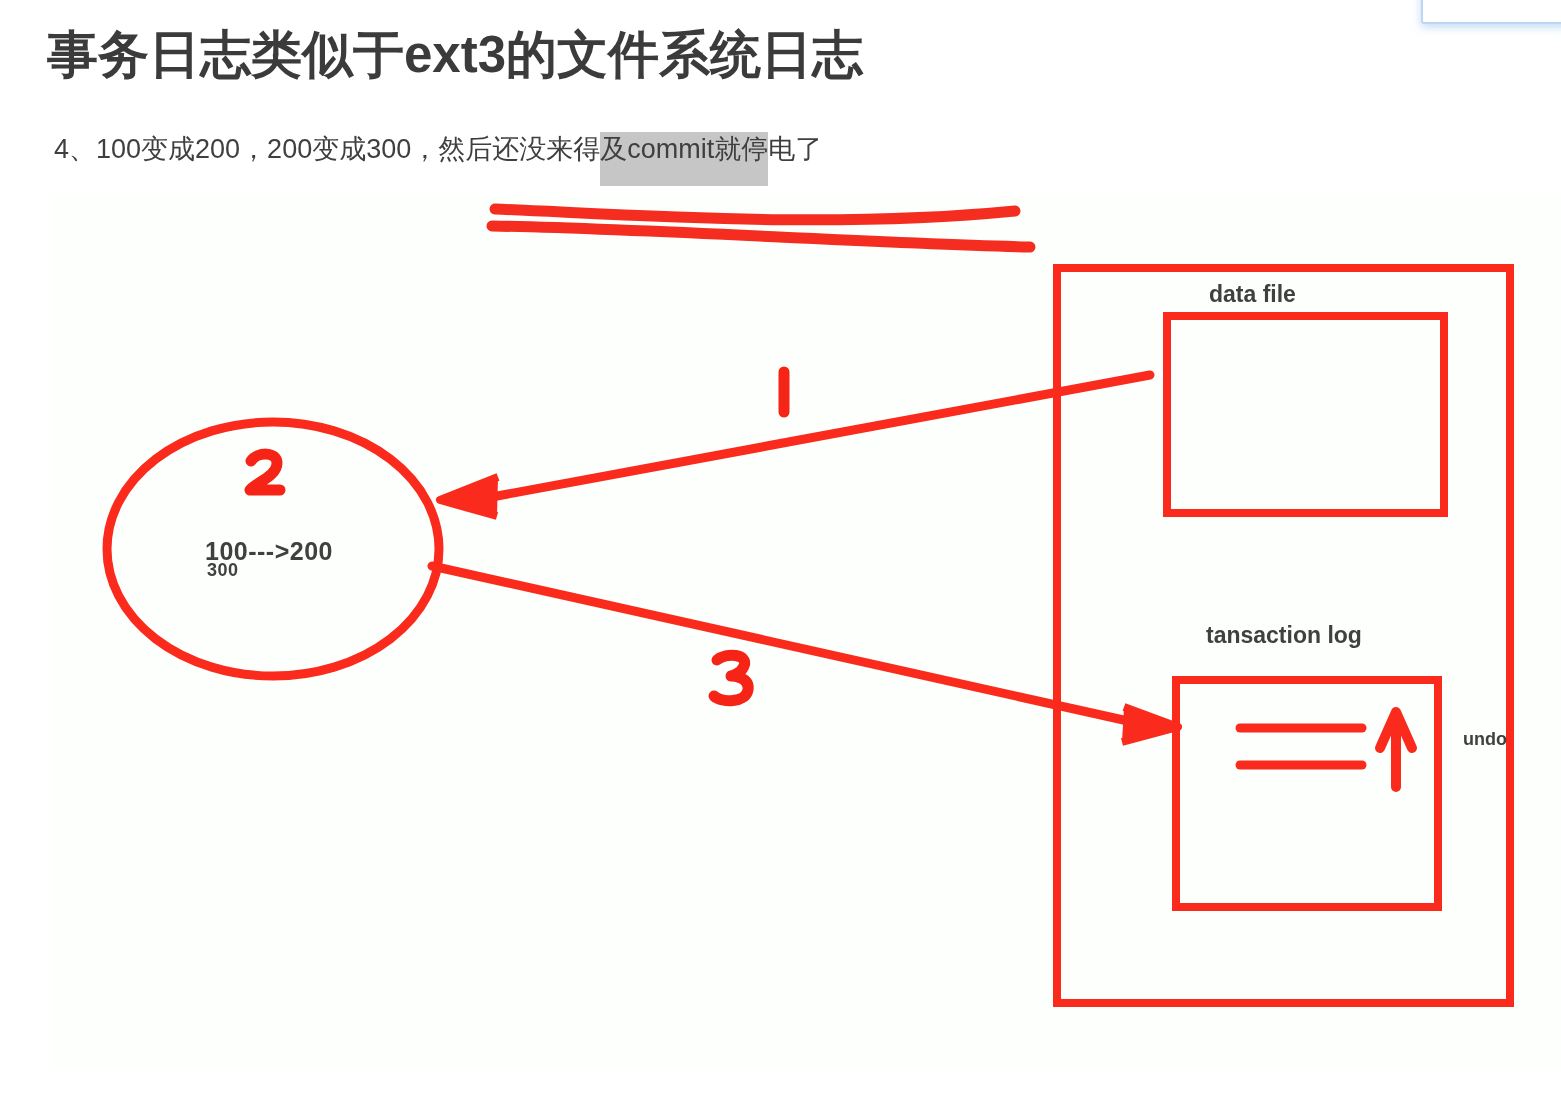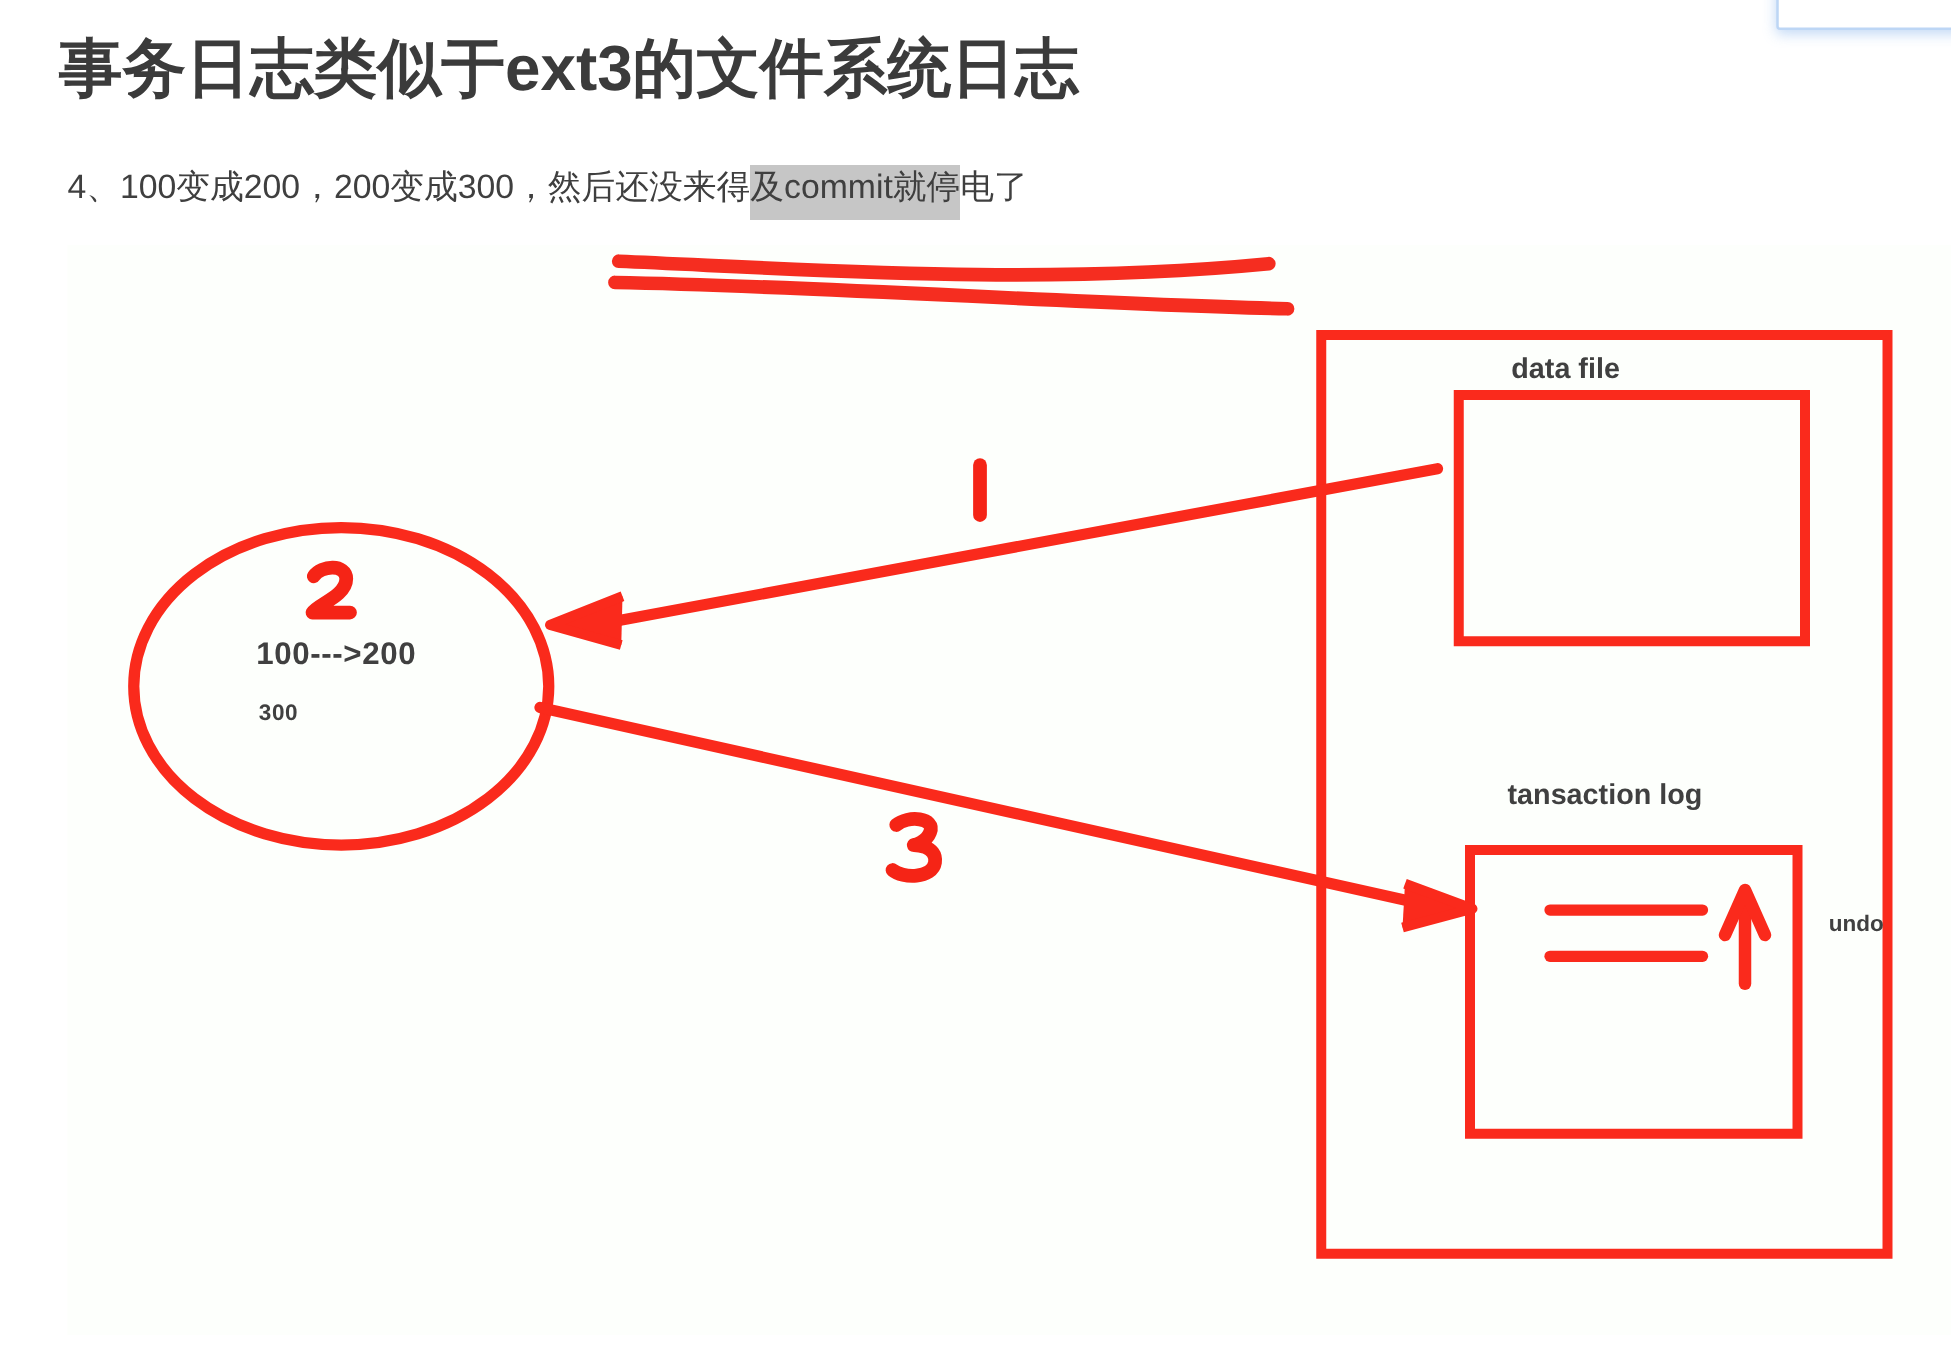--- a/index.html
+++ b/index.html
@@ -46,21 +46,21 @@
     left: 54px;
     top: 131px;
     font-size: 27px;
     color: #3f3f3f;
     white-space: nowrap;
     letter-spacing: 0px;
   }
   #subtitle-line .sel {
     background: #c6c6c6;
     color: #3f3f3f;
-    padding: 2px 0 12px 0;
+    padding: 2px 0 22px 0;
   }
 
   
   #canvas-area {
     position: absolute;
     left: 54px;
     top: 196px;
     width: 1507px;
     height: 872px;
     background: #fdfffc;
@@ -80,21 +80,21 @@
   .redlabel {
     position: absolute;
     color: #404040;
     font-weight: bold;
     white-space: nowrap;
     font-family: "Liberation Sans", "DejaVu Sans", sans-serif;
   }
   #label-data-file   { left: 1209px; top: 281px; font-size: 23px; }
   #label-tx-log      { left: 1206px; top: 622px; font-size: 23px; }
   #label-undo        { left: 1463px; top: 729px; font-size: 18px; }
-  #label-100-200     { left: 205px;  top: 509px; font-size: 25px; letter-spacing: 0.5px;}
+  #label-100-200     { left: 205px;  top: 537px; font-size: 25px; letter-spacing: 0.5px;}
   #label-300         { left: 207px;  top: 560px; font-size: 18px; letter-spacing: 0.5px;}
 </style>
 </head>
 <body>
 
 <div id="popup-fragment"></div>
 
 <div id="page-title">事务日志类似于ext3的文件系统日志</div>
 
 <div id="subtitle-line"><span>4、100变成200，200变成300，然后还没来得</span><span class="sel">及commit就停</span><span>电了</span></div>

